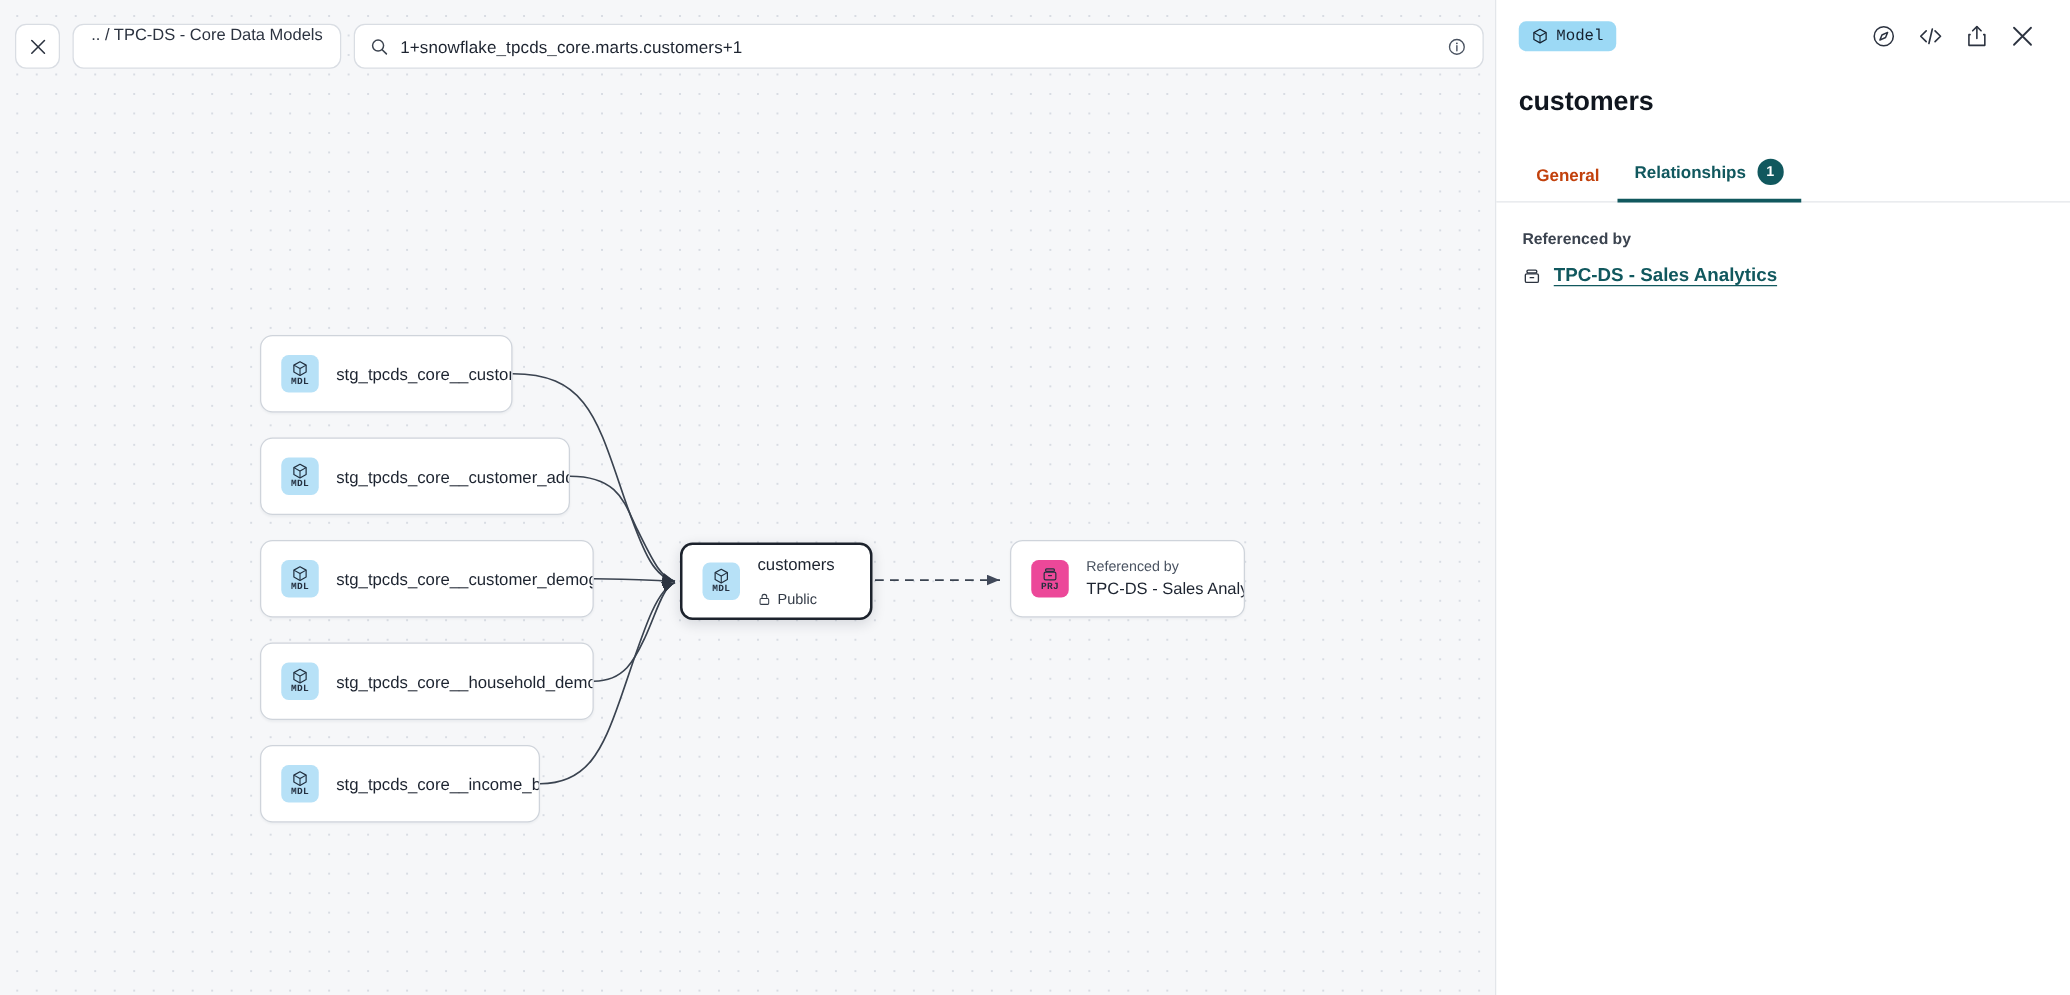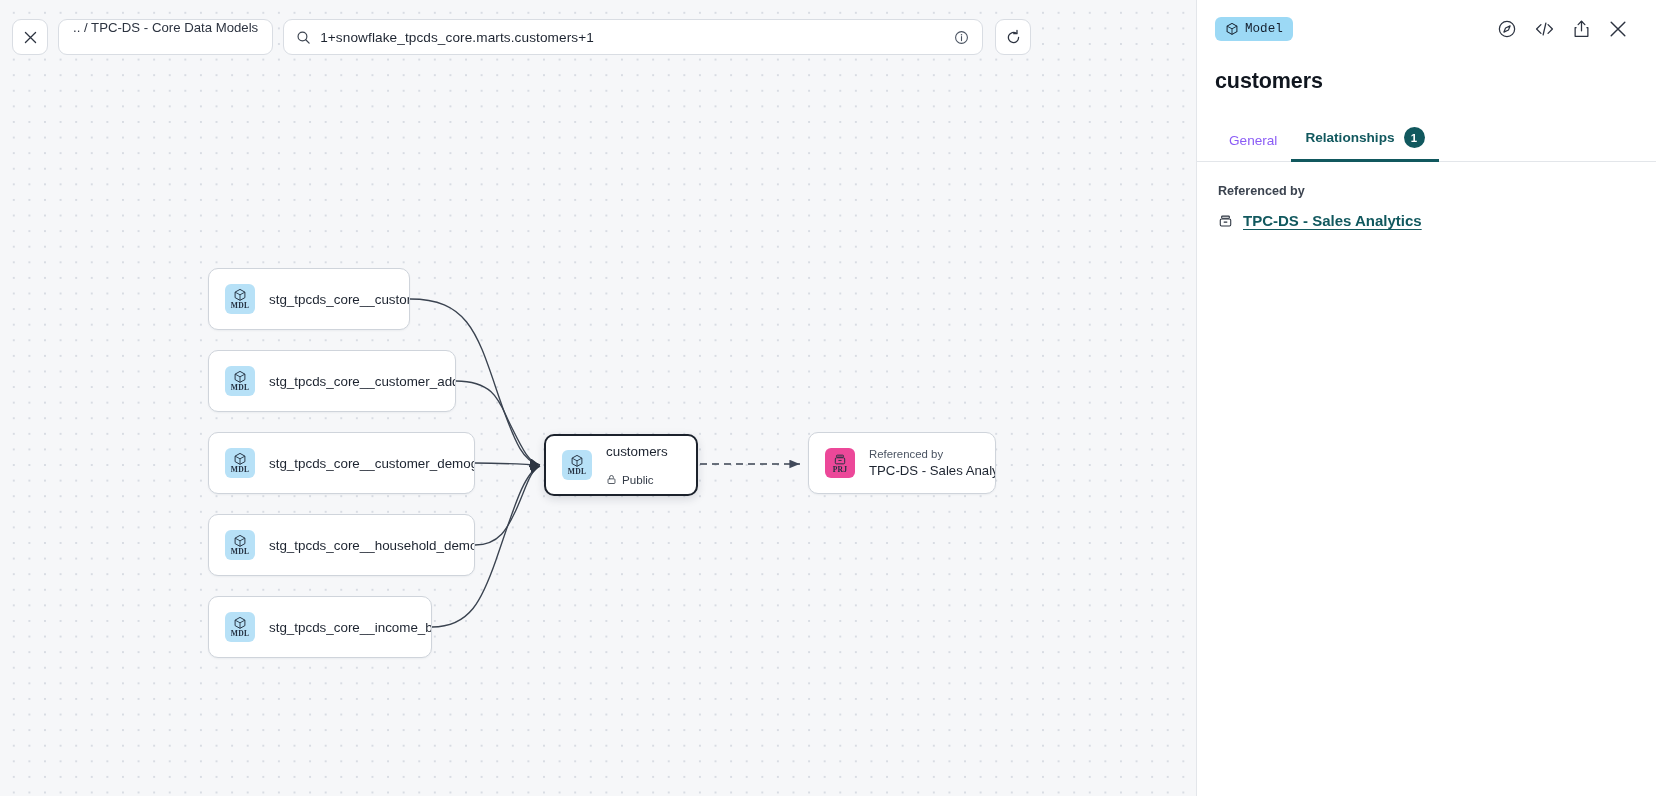--- a/index.html
+++ b/index.html
@@ -54,21 +54,21 @@
     border-radius: 9px;
     display: flex; align-items: flex-start;
     padding: 0 14px;
     font-size: 13.2px;
     color: #2c3340;
     white-space: nowrap;
     cursor: pointer;
   }
   .search-box {
     height: 36px;
-    width: 700px;
+    width: 904px;
     background: #ffffff;
     border: 1px solid #d9dde3;
     border-radius: 9px;
     display: flex; align-items: center;
     padding: 0 13px 0 12px;
     gap: 9px;
     cursor: text;
   }
   .search-box .search-val {
     flex: 1;
@@ -109,21 +109,21 @@
     flex: 0 0 auto;
     gap: 0px;
   }
   .node-badge.prj { background: #ec4899; text-align: center; }
   .node-badge .bt {
     font-size: 7.6px;
     font-weight: bold;
     color: #243040;
     line-height: 8px;
     letter-spacing: .2px;
-    font-family: Liberation Serif, serif;
+    font-family: Liberation Mono, monospace;
   }
   .node-text {
     margin-left: 14px;
     display: flex;
     flex-direction: column;
     justify-content: center;
     overflow: hidden;
   }
   .node-title {
     font-size: 13.4px;
@@ -217,25 +217,26 @@
     margin-top: 24px;
     display: flex;
     align-items: flex-end;
     padding: 0 18px;
     border-bottom: 1px solid #e3e6ea;
     flex: 0 0 auto;
   }
   .tab {
     padding: 9px 14px 11px 14px;
     font-size: 13.6px;
-    color: #8b5cf6;
+    color: #c2410c;
     cursor: pointer;
     display: flex; align-items: center; gap: 9px;
     border-bottom: 3px solid transparent;
     margin-bottom: -1px;
+    font-weight: bold;
   }
   .tab.active {
     color: #11585e;
     font-weight: bold;
     border-bottom-color: #11585e;
   }
   .tab-badge {
     min-width: 21px; height: 21px;
     border-radius: 11px;
     background: #11585e;

